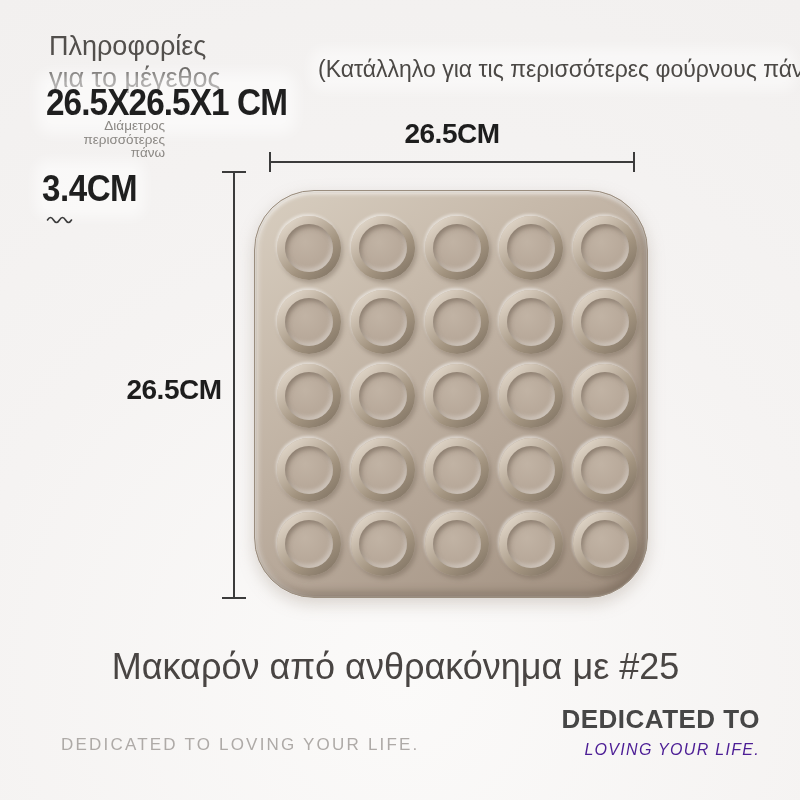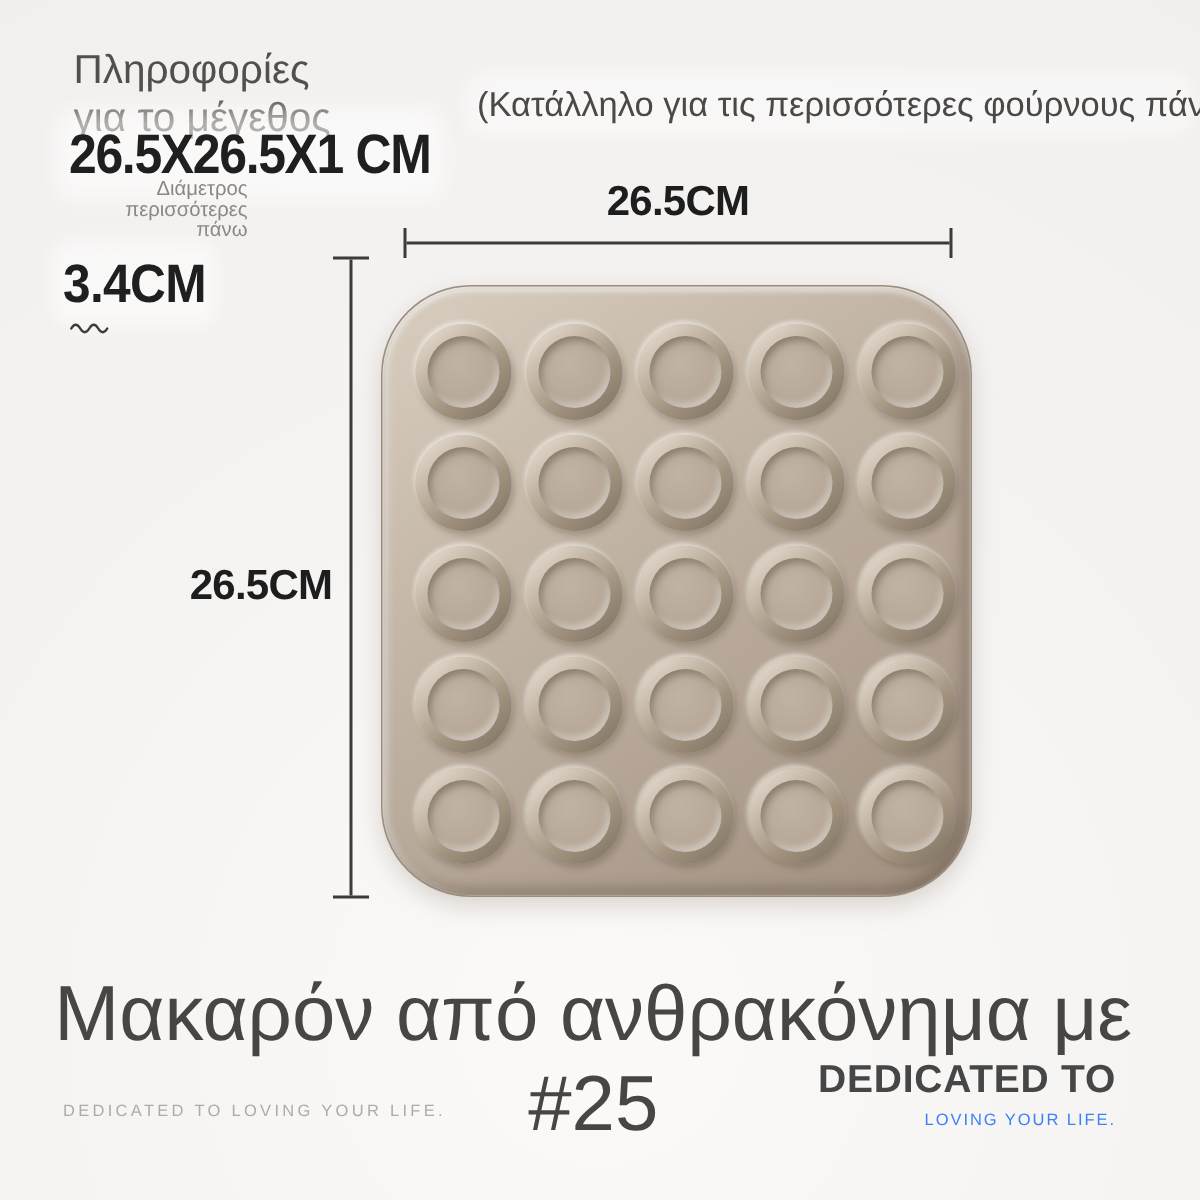--- a/index.html
+++ b/index.html
@@ -90,31 +90,31 @@
   }
   .cavity::after{
     content:"";position:absolute;inset:8px;border-radius:50%;
     background:radial-gradient(circle at 42% 38%, #c1b3a4 0%, #b8a99a 55%, #b1a293 100%);
     box-shadow:inset 2px 3px 5px rgba(96,82,68,.50), inset -2px -3px 4px rgba(255,255,255,.38);
   }
 
   
   .product-title{
     left:0;top:646px;width:765px;text-align:center;padding-left:26px;box-sizing:border-box;
-    font-size:52px;color:#494543;font-weight:400;
+    font-size:36px;color:#494543;font-weight:400;
   }
 
   
   .footer-left{
-    left:42px;top:735px;
-    font-size:11px;letter-spacing:2.2px;color:#aeaaa7;font-weight:400;text-align:center;
+    left:61px;top:735px;
+    font-size:17px;letter-spacing:2.2px;color:#aeaaa7;font-weight:400;text-align:center;
   }
-  .footer-right{right:56px;top:704px;text-align:right;}
+  .footer-right{right:40px;top:704px;text-align:right;}
   .brand{font-size:26px;font-weight:700;color:#464646;letter-spacing:.5px;}
-  .brand-tagline{margin-top:6px;font-size:11px;letter-spacing:1.3px;color:#3b82f6;}
+  .brand-tagline{margin-top:6px;font-size:16px;letter-spacing:1.3px;color:#4c1d95;font-style:italic;}
 </style>
 </head>
 <body>
 
 <div class="abs size-heading">
   <div>Πληροφορίες</div>
   <div>για το μέγεθος</div>
 </div>
 
 <div class="abs overall-size">26.5X26.5X1 CM</div>

